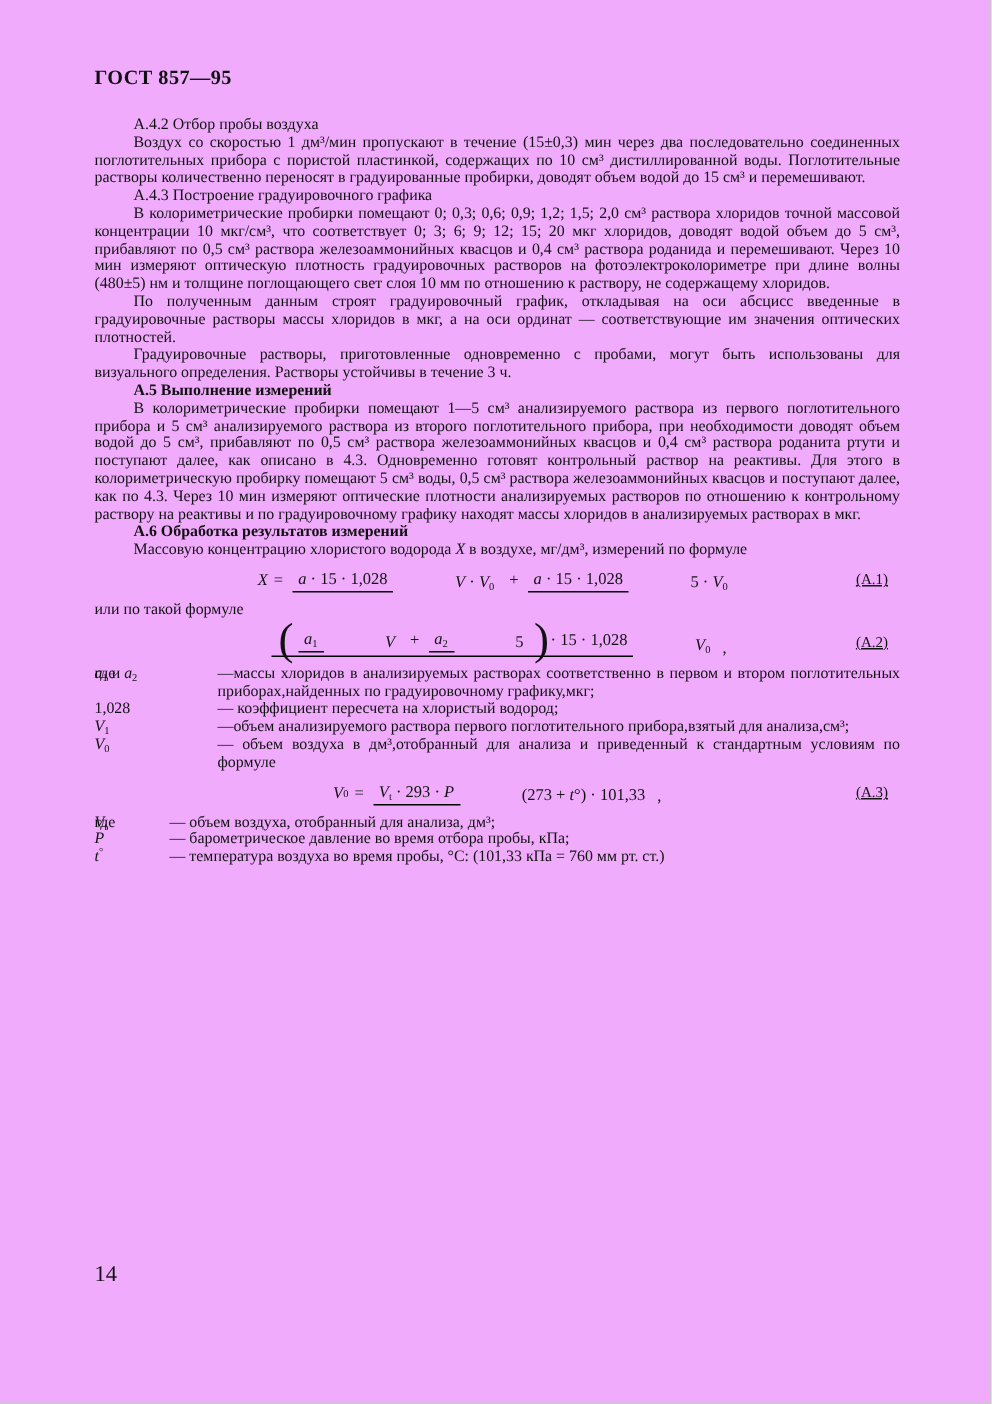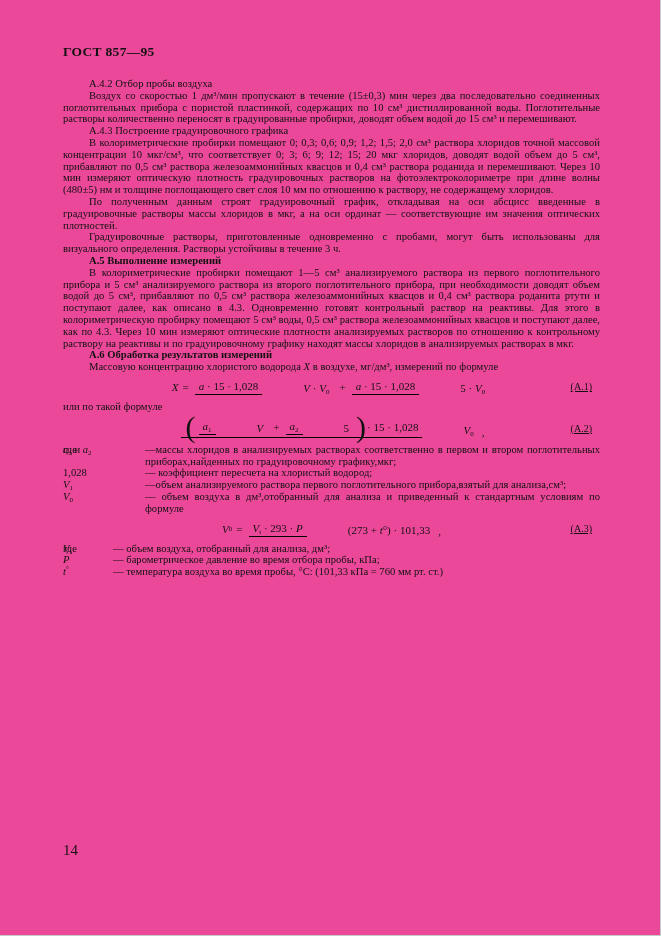--- a/index.html
+++ b/index.html
@@ -1,19 +1,19 @@
 <!DOCTYPE html>
 <html><head>
 <meta charset="utf-8">
 <style>
   html, body { margin:0; padding:0; background:#ffffff; }
   .page {
     position:relative;
     width:661px; height:936px;
-    background:#ec4899;
+    background:#f0abfc;
     font-family:"Liberation Serif", serif;
     color:#111;
     box-sizing:border-box;
     border-right:1px solid #c9c9c9;
     border-bottom:1px solid #c9c9c9;
     overflow:hidden;
   }
   .gost-header {
     position:absolute; left:63px; top:44px;
     font-weight:bold; font-size:13.5px; letter-spacing:0.3px;

